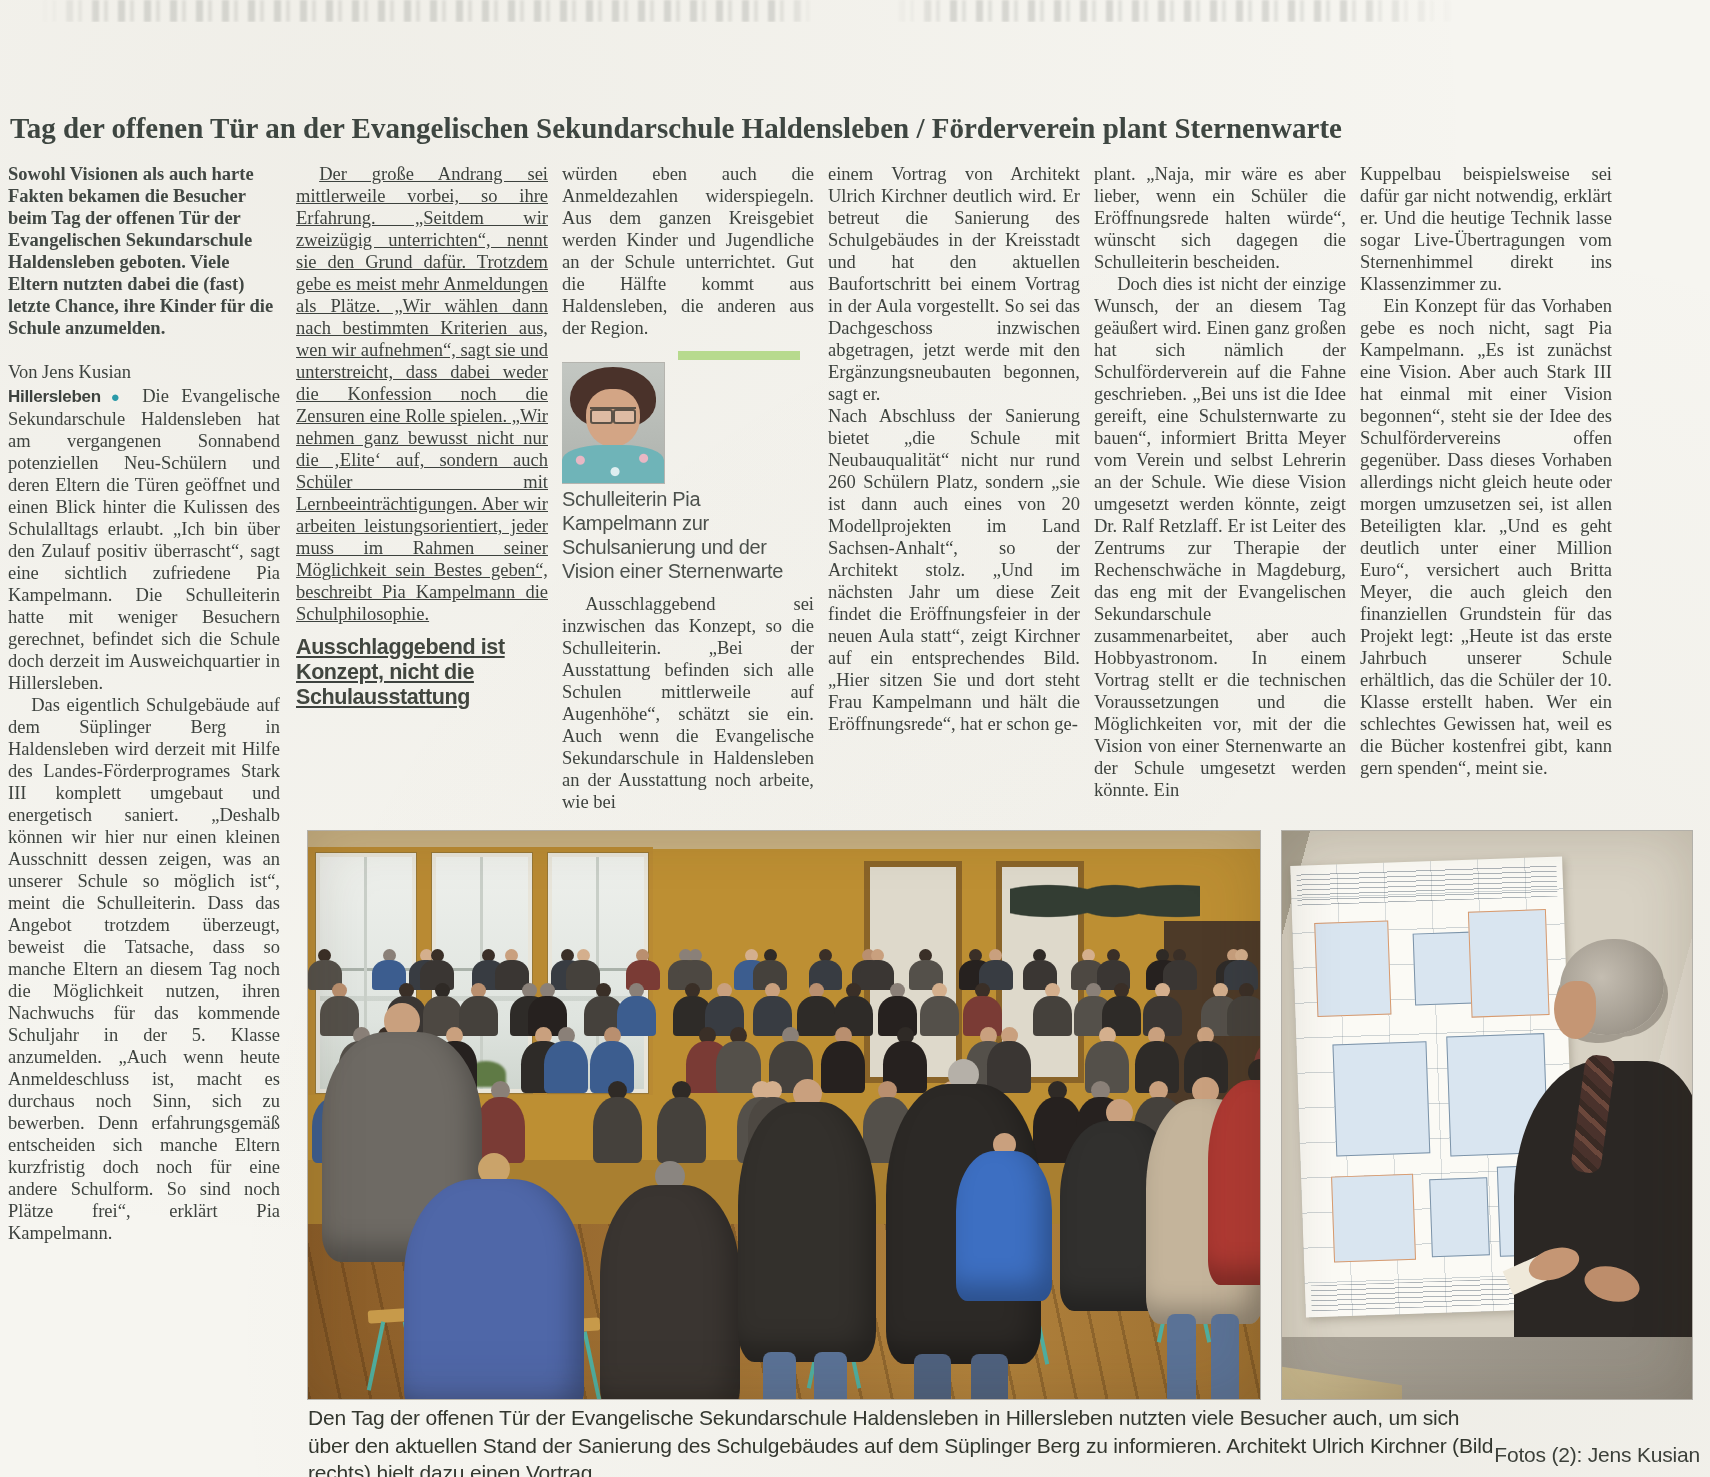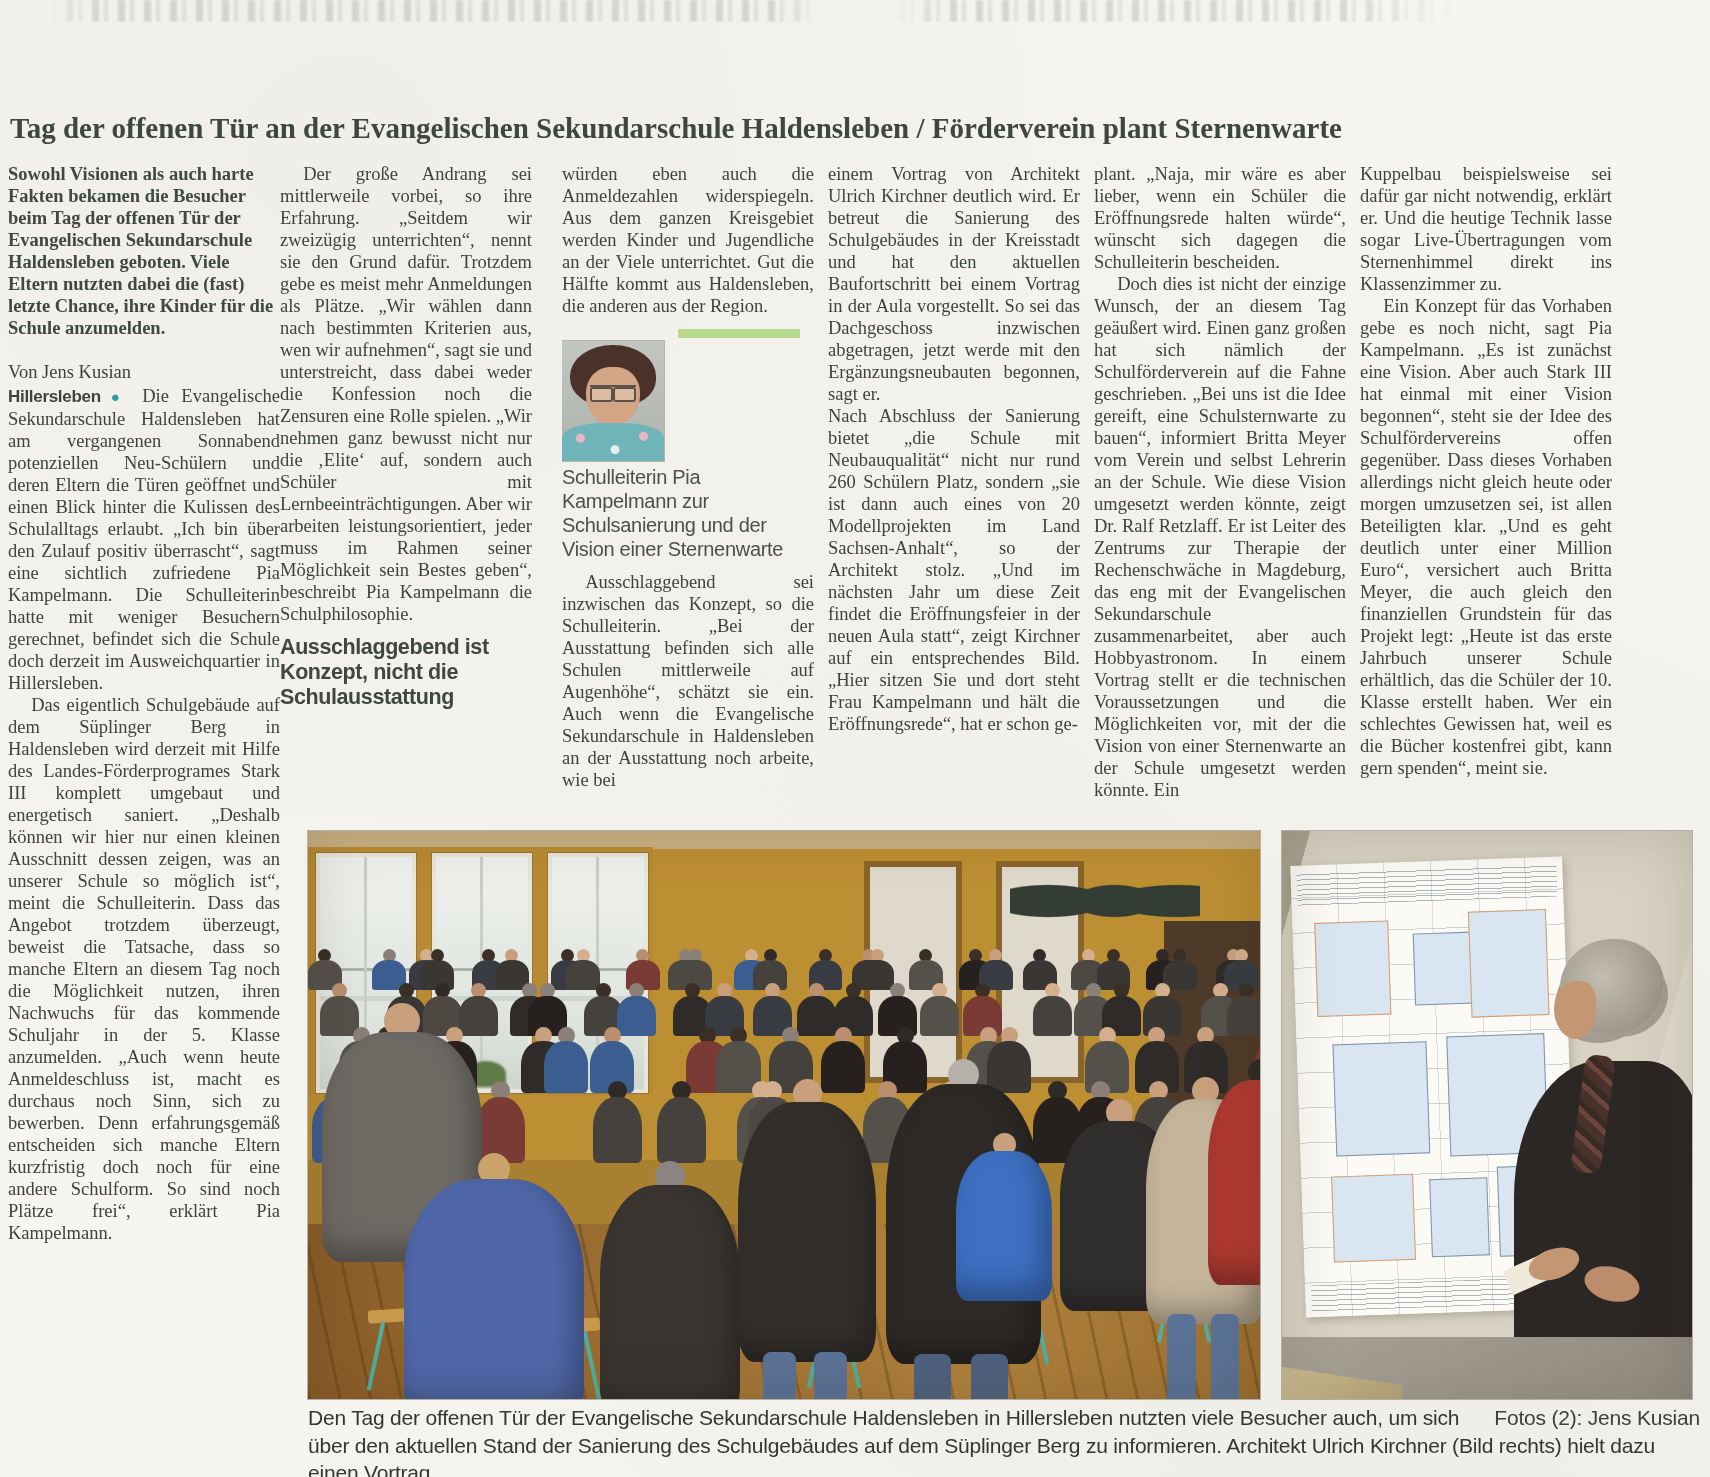--- a/index.html
+++ b/index.html
@@ -26,21 +26,21 @@
     position:absolute;left:10px;top:22px;width:1560px;margin:0;
     font-size:67px;font-weight:700;letter-spacing:-1px;color:#454d48;line-height:1.0;
   }
   .subheadline{
     position:absolute;left:10px;top:112px;width:1560px;margin:0;
     font-size:29px;font-weight:700;color:#3e4641;letter-spacing:0;
   }
   .col{position:absolute;top:163px;height:666px;overflow:hidden;text-align:justify;}
   .col p{margin:0;font-size:18.5px;line-height:22px;}
   .col1{left:8px;width:272px;height:1200px;}
-  .col2{left:280px;width:252px;}
+  .col2{left:296px;width:252px;text-decoration:underline;}
   .col3{left:562px;width:252px;}
   .col4{left:828px;width:252px;}
   .col5{left:1094px;width:252px;}
   .col6{left:1360px;width:252px;}
   .indent{text-indent:1.25em;}
   .lead-intro{
     font-size:23px;line-height:31px;font-weight:700;color:#414743;
     text-align:left;margin:0 0 10px 0 !important;
   }
   .byline{margin:22px 0 2px 0 !important;text-align:left;}
@@ -125,21 +125,21 @@
   .arch-hand2{position:absolute;right:52px;top:436px;width:56px;height:34px;border-radius:50%;background:#bd8d6b;transform:rotate(14deg);}
   .paper{position:absolute;right:140px;top:430px;width:46px;height:26px;background:#efe9da;transform:rotate(-24deg);}
   .floorR{position:absolute;left:0;right:0;bottom:0;height:62px;background:linear-gradient(90deg,#a8a296,#938d82);}
   .tableR{position:absolute;left:0;bottom:0;width:120px;height:46px;background:linear-gradient(90deg,#cdbd92,#b7a57c);clip-path:polygon(0 30%,100% 70%,100% 100%,0 100%);}
   
   .photocaption{
     position:absolute;left:308px;top:1404px;width:1392px;
     font-family:"Liberation Sans", sans-serif;font-size:21px;line-height:27.5px;
     letter-spacing:-.2px;color:#33372f;text-align:left;
   }
-  .credit{float:right;color:#3c403a;}
+  .credit{float:right;color:#3c403a;margin-top:37px;}
   .person,.chair{position:absolute;}
 </style>
 </head>
 <body>
 
 <div class="page">
   <div class="bleed-top"></div>
 
   <h2 class="subheadline">Tag der offenen Tür an der Evangelischen Sekundarschule Haldensleben / Förderverein plant Sternenwarte</h2>
 
@@ -149,21 +149,21 @@
     <p class="body"><span class="dateline">Hillersleben</span><span class="datedot">●</span> <span>Die Evangelische Sekundarschule Haldensleben hat am vergangenen Sonnabend potenziellen Neu-Schülern und deren Eltern die Türen geöffnet und einen Blick hinter die Kulissen des Schulalltags erlaubt. „Ich bin über den Zulauf positiv überrascht“, sagt eine sichtlich zufriedene Pia Kampelmann. Die Schulleiterin hatte mit weniger Besuchern gerechnet, befindet sich die Schule doch derzeit im Ausweichquartier in Hillersleben.</span></p>
     <p class="body indent">Das eigentlich Schulgebäude auf dem Süplinger Berg in Haldensleben wird derzeit mit Hilfe des Landes-Förderprogrames Stark III komplett umgebaut und energetisch saniert. „Deshalb können wir hier nur einen kleinen Ausschnitt dessen zeigen, was an unserer Schule so möglich ist“, meint die Schulleiterin. Dass das Angebot trotzdem überzeugt, beweist die Tatsache, dass so manche Eltern an diesem Tag noch die Möglichkeit nutzen, ihren Nachwuchs für das kommende Schuljahr in der 5. Klasse anzumelden. „Auch wenn heute Anmeldeschluss ist, macht es durchaus noch Sinn, sich zu bewerben. Denn erfahrungsgemäß entscheiden sich manche Eltern kurzfristig doch noch für eine andere Schulform. So sind noch Plätze frei“, erklärt Pia Kampelmann.</p>
   </div>
 
   <div class="col col2">
     <p class="body indent">Der große Andrang sei mittlerweile vorbei, so ihre Erfahrung. „Seitdem wir zweizügig unterrichten“, nennt sie den Grund dafür. Trotzdem gebe es meist mehr Anmeldungen als Plätze. „Wir wählen dann nach bestimmten Kriterien aus, wen wir aufnehmen“, sagt sie und unterstreicht, dass dabei weder die Konfession noch die Zensuren eine Rolle spielen. „Wir nehmen ganz bewusst nicht nur die ‚Elite‘ auf, sondern auch Schüler mit Lernbeeinträchtigungen. Aber wir arbeiten leistungsorientiert, jeder muss im Rahmen seiner Möglichkeit sein Bestes geben“, beschreibt Pia Kampelmann die Schulphilosophie.</p>
     <p class="colsubhead">Ausschlaggebend ist Konzept, nicht die Schulausstattung</p>
   </div>
 
   <div class="col col3">
-    <p class="body">würden eben auch die Anmeldezahlen widerspiegeln. Aus dem ganzen Kreisgebiet werden Kinder und Jugendliche an der Viele unterrichtet. Gut die Hälfte kommt aus Haldensleben, die anderen aus der Region.</p>
+    <p class="body">würden eben auch die Anmeldezahlen widerspiegeln. Aus dem ganzen Kreisgebiet werden Kinder und Jugendliche an der Schule unterrichtet. Gut die Hälfte kommt aus Haldensleben, die anderen aus der Region.</p>
     <div class="quotebox">
       <div class="greenbar"></div>
       <div class="qphoto">
         <div class="qp-hair"></div>
         <div class="qp-face"></div>
         <div class="qp-glasses"></div>
         <div class="qp-scarf"></div>
       </div>
       <div class="qcaption">Schulleiterin Pia Kampelmann zur Schulsanierung und der Vision einer Sternenwarte</div>
     </div>

